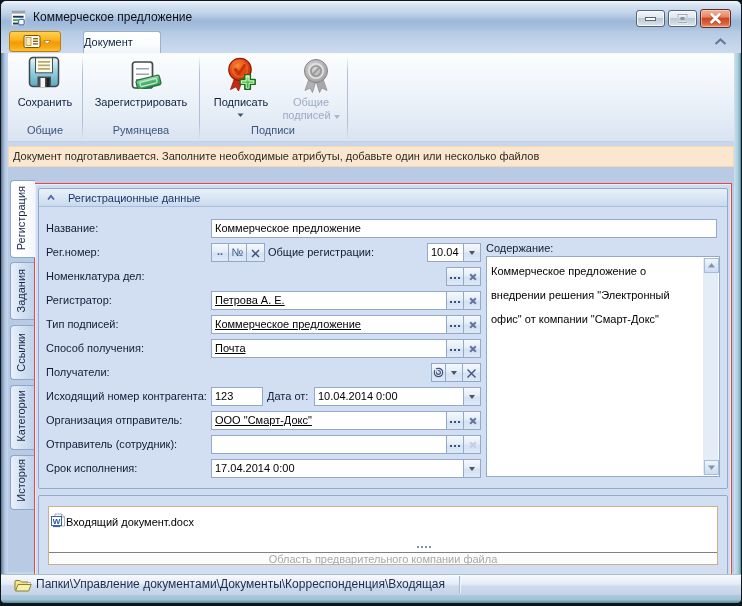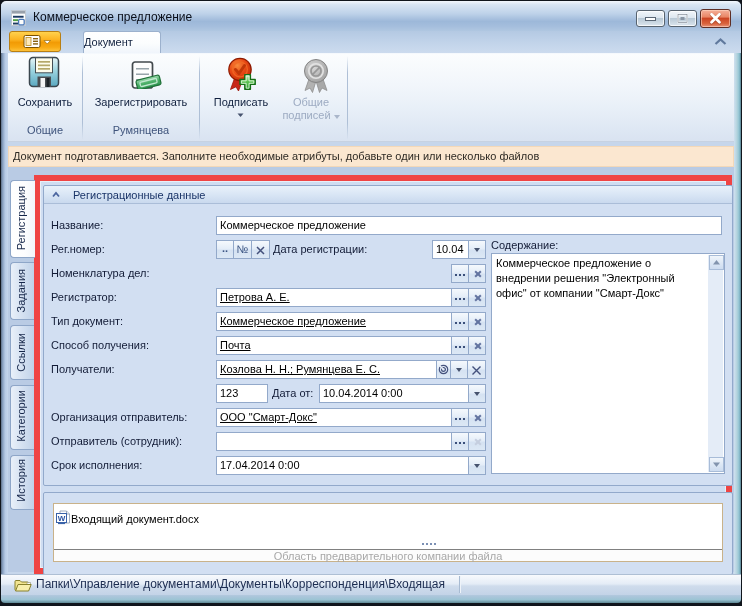--- a/index.html
+++ b/index.html
@@ -20,21 +20,21 @@
 #doctab { left:82px; top:0px; width:78px; height:22px; border-radius:3px 3px 0 0; border:1px solid #9cb1cd; border-bottom:none; background:linear-gradient(180deg,#ffffff 0%,#fbfdfe 55%,#f0f5fb 100%); line-height:21px; color:#10203e; }
 #ribbon { left:8px; top:53px; width:726px; height:89px; background:linear-gradient(180deg,#fbfdfe 0%,#f2f6fb 35%,#e9f0f8 60%,#dfe8f4 85%,#d9e3f1 100%); border-top:1px solid #f5f9fd; border-bottom:1px solid #c6d2e2; }
 .rsep { top:2px; width:1px; height:84px; background:linear-gradient(180deg,rgba(160,178,202,0) 0%,#aebfd6 20%,#aebfd6 80%,rgba(160,178,202,0) 100%); }
 .rlabel { top:70px; height:14px; text-align:center; color:#3f547c; }
 .rbtntext { top:42px; height:14px; text-align:center; color:#10203e; }
 #infobar { left:8px; top:146px; width:726px; height:21px; background:#fbe7d0; border:1px solid #f3d8b8; line-height:19px; padding-left:4px; color:#2e2a24; }
 #main { left:8px; top:167px; width:726px; height:405px; background:#b9cbe4; }
 .vtab { left:2px; width:24px; border:1px solid #8ea6c8; border-right:none; border-radius:4px 0 0 4px; background:linear-gradient(90deg,#e9f0f9 0%,#d6e2f2 45%,#c0d2e9 100%); }
 .vtab span { position:absolute; left:4px; bottom:7px; writing-mode:vertical-rl; transform:rotate(180deg); white-space:nowrap; color:#16274a; }
 #vtab1 { top:13px; height:78px; width:25px; background:linear-gradient(90deg,#ffffff 0%,#fdfdfe 55%,#f2f6fb 100%); z-index:5; }
-#panel { left:26px; top:8px; width:698px; height:399px; background:#cfddf1; border:6px solid #ef4444; box-shadow:inset 0 0 0 1px #e8eff8;padding-left:20px; }
+#panel { left:26px; top:16px; width:698px; height:399px; background:#cfddf1; border:1px solid #ef4444; box-shadow:inset 0 0 0 1px #e8eff8;padding-left:20px; }
 #gbox { left:3px; top:4px; width:690px; height:301px; border:1px solid #92a9cb; border-radius:2px; background:#d2dff2; }
 #gboxhead { left:0; top:0; width:688px; height:18px; background:linear-gradient(180deg,#e9f1fa 0%,#d9e6f5 50%,#c9d9ee 100%); border-bottom:1px solid #aabdd8; border-radius:2px 2px 0 0; }
 .lbl { left:11px; color:#121b36; }
 .inp { background:#fff; border:1px solid #93a9ca; height:19px; padding:2px 3px; color:#000; white-space:nowrap; overflow:hidden; }
 .btn { border:1px solid #93a9ca; background:linear-gradient(180deg,#f5f9fd 0%,#e4edf8 45%,#d5e2f2 55%,#dce8f5 100%); height:19px; text-align:center; color:#3c5583; }
 .u { text-decoration:underline; }
 .sb { left:660px; width:15px; height:15px; border:1px solid #a8bcd8; background:linear-gradient(180deg,#f0f5fb 0%,#dde8f5 50%,#cddcf0 100%); }
 #subpanel { left:3px; top:311px; width:690px; height:83px; border:1px solid #92a9cb; border-radius:2px; background:#d2dff2; }
 #filebox { left:9px; top:10px; width:670px; height:59px; border:1px solid #c9b28a; background:#fff; }
 #previewbar { left:0px; top:45px; width:668px; height:12px; background:#fcfcfc; border-top:1px solid #808080; text-align:center; color:#a8a8a8; line-height:12px; }
@@ -169,20 +169,21 @@
     <path d="M25 22 L29 33.5 L24 31 L21.5 35.5 L18 24" fill="#a8a8a8" stroke="#8e8e8e" stroke-width="0.8"></path>
     <circle cx="18" cy="14" r="11.5" fill="url(#gg)" stroke="#848484" stroke-width="1"></circle>
     <circle cx="18" cy="14" r="7.2" fill="none" stroke="#e2e2e2" stroke-width="1.6"></circle>
     <circle cx="18" cy="14" r="5" fill="none" stroke="#989898" stroke-width="1.7"></circle>
     <path d="M14.2 17.8 L21.8 10.2" stroke="#989898" stroke-width="1.7"></path>
   </svg></div>
   <div class="abs rbtntext" style="left:265px; width:76px; color:#9dabc2">Общие</div>
   <div class="abs rbtntext" style="left:265px; top:55px; width:76px; color:#9dabc2">подписей <svg width="6" height="4" viewBox="0 0 6 4" style="display:inline-block">
         <path d="M0 0 L6 0 L3 4 Z" fill="#aab6ca"></path>
       </svg></div>
+  <div class="abs rlabel" style="left:191px; width:148px">Подписи</div>
 </div>
 <div class="abs" id="infobar">Документ подготавливается. Заполните необходимые атрибуты, добавьте один или несколько файлов</div>
 <div class="abs" id="main">
   <div class="abs vtab" id="vtab1">
       <span>Регистрация</span>
     </div>
   <div class="abs vtab" style="top:95px; height:58px;">
       <span>Задания</span>
     </div>
   <div class="abs vtab" style="top:158px; height:55px;">
@@ -205,67 +206,67 @@
     </div>
     <div class="abs" id="formwrap" style="left:0;top:0;width:708px;height:399px">
       <div class="abs lbl" style="top:38px">Название:</div>
       <div class="abs inp" style="left:176px; top:35px; width:506px">Коммерческое предложение</div>
       <div class="abs lbl" style="top:62px">Рег.номер:</div>
       <div class="abs btn" style="left:176px; top:59px; width:18px; line-height:15px; font-weight:bold">..</div>
       <div class="abs btn" style="left:193px; top:59px; width:19px; line-height:16px">№</div>
       <div class="abs btn" style="left:211px; top:59px; width:19px"><svg width="9" height="9" viewBox="0 0 9 9" style="margin-top:5px">
             <path d="M1 1 L8 8 M8 1 L1 8" stroke="#44517c" stroke-width="1.5"></path>
           </svg></div>
-      <div class="abs lbl" style="left:233px; top:62px">Дата регистрации:</div>
+      <div class="abs lbl" style="left:233px; top:62px">Общие регистрации:</div>
       <div class="abs inp" style="left:392px; top:59px; width:37px">10.04</div>
       <div class="abs btn arr" style="left:428px; top:59px; width:18px"></div>
       <div class="abs lbl" style="top:86px">Номенклатура дел:</div>
       <div class="abs btn dots" style="left:411px; top:83px; width:18px"></div>
       <div class="abs btn xbtn" style="left:428px; top:83px; width:18px"></div>
       <div class="abs lbl" style="top:110px">Регистратор:</div>
       <div class="abs inp" style="left:176px; top:107px; width:236px"><span class="u">Петрова А. Е.</span></div>
       <div class="abs btn dots" style="left:411px; top:107px; width:18px"></div>
       <div class="abs btn xbtn" style="left:428px; top:107px; width:18px"></div>
-      <div class="abs lbl" style="top:134px">Тип документ:</div>
+      <div class="abs lbl" style="top:134px">Тип подписей:</div>
       <div class="abs inp" style="left:176px; top:131px; width:236px"><span class="u">Коммерческое предложение</span></div>
       <div class="abs btn dots" style="left:411px; top:131px; width:18px"></div>
       <div class="abs btn xbtn" style="left:428px; top:131px; width:18px"></div>
       <div class="abs lbl" style="top:158px">Способ получения:</div>
       <div class="abs inp" style="left:176px; top:155px; width:236px"><span class="u">Почта</span></div>
       <div class="abs btn dots" style="left:411px; top:155px; width:18px"></div>
       <div class="abs btn xbtn" style="left:428px; top:155px; width:18px"></div>
       <div class="abs lbl" style="top:182px">Получатели:</div>
-      <div class="abs inp" style="left:176px; top:179px; width:221px"><span class="u">Козлова Н. Н.; Румянцева Е. С.</span></div>
       <div class="abs btn" style="left:396px; top:179px; width:15px"><svg width="11" height="11" viewBox="0 0 11 11" style="margin-top:3px">
             <circle cx="5.5" cy="5.5" r="4.2" fill="none" stroke="#44517c" stroke-width="1.2"></circle>
             <circle cx="5.5" cy="5.5" r="1.9" fill="none" stroke="#44517c" stroke-width="1.2"></circle>
             <path d="M1.2 1.2 L5.5 5.5" stroke="#e9f0f9" stroke-width="1.6"></path>
           </svg></div>
       <div class="abs btn arr" style="left:410px; top:179px; width:18px"></div>
       <div class="abs btn" style="left:427px; top:179px; width:19px"><svg width="11" height="11" viewBox="0 0 11 11" style="margin-top:4px">
             <path d="M1.5 1.5 L9.5 9.5 M9.5 1.5 L1.5 9.5" stroke="#44517c" stroke-width="1.4"></path>
           </svg></div>
+      <div class="abs lbl" style="top:206px">Исходящий номер контрагента:</div>
       <div class="abs inp" style="left:176px; top:203px; width:52px">123</div>
       <div class="abs lbl" style="left:232px; top:206px">Дата от:</div>
       <div class="abs inp" style="left:279px; top:203px; width:150px">10.04.2014 0:00</div>
       <div class="abs btn arr" style="left:428px; top:203px; width:18px"></div>
       <div class="abs lbl" style="top:230px">Организация отправитель:</div>
       <div class="abs inp" style="left:176px; top:227px; width:236px"><span class="u">ООО "Смарт-Докс"</span></div>
       <div class="abs btn dots" style="left:411px; top:227px; width:18px"></div>
       <div class="abs btn xbtn" style="left:428px; top:227px; width:18px"></div>
       <div class="abs lbl" style="top:254px">Отправитель (сотрудник):</div>
       <div class="abs inp" style="left:176px; top:251px; width:236px"></div>
       <div class="abs btn dots" style="left:411px; top:251px; width:18px"></div>
       <div class="abs btn xdis" style="left:428px; top:251px; width:18px"></div>
       <div class="abs lbl" style="top:278px">Срок исполнения:</div>
       <div class="abs inp" style="left:176px; top:275px; width:253px">17.04.2014 0:00</div>
       <div class="abs btn arr" style="left:428px; top:275px; width:18px"></div>
       <div class="abs lbl" style="left:451px; top:58px">Содержание:</div>
       <div class="abs" id="txtarea" style="left:451px; top:72px; width:234px; height:221px; background:#fff; border:1px solid #93a9ca;">
-        <div style="position:absolute; left:4px; top:2px; line-height:15px; color:#000;">Коммерческое предложение о<br>внедрении решения "Электронный<br>офис" от компании "Смарт-Докс"</div>
+        <div style="position:absolute; left:4px; top:2px; line-height:24px; color:#000;">Коммерческое предложение о<br>внедрении решения "Электронный<br>офис" от компании "Смарт-Докс"</div>
         <div class="abs" style="right:1px; top:1px; width:15px; height:217px; background:#e4ecf7;"></div>
         <div class="abs sb" style="left:217px; top:1px;"><svg width="13" height="13" viewBox="0 0 13 13">
               <path d="M6.5 4 L10 8.5 L3 8.5 Z" fill="#8294ae"></path>
             </svg></div>
         <div class="abs sb" style="left:217px; top:203px;"><svg width="13" height="13" viewBox="0 0 13 13">
               <path d="M6.5 9 L10 4.5 L3 4.5 Z" fill="#8294ae"></path>
             </svg></div>
       </div>
     </div>
     <div class="abs" id="subpanel">

